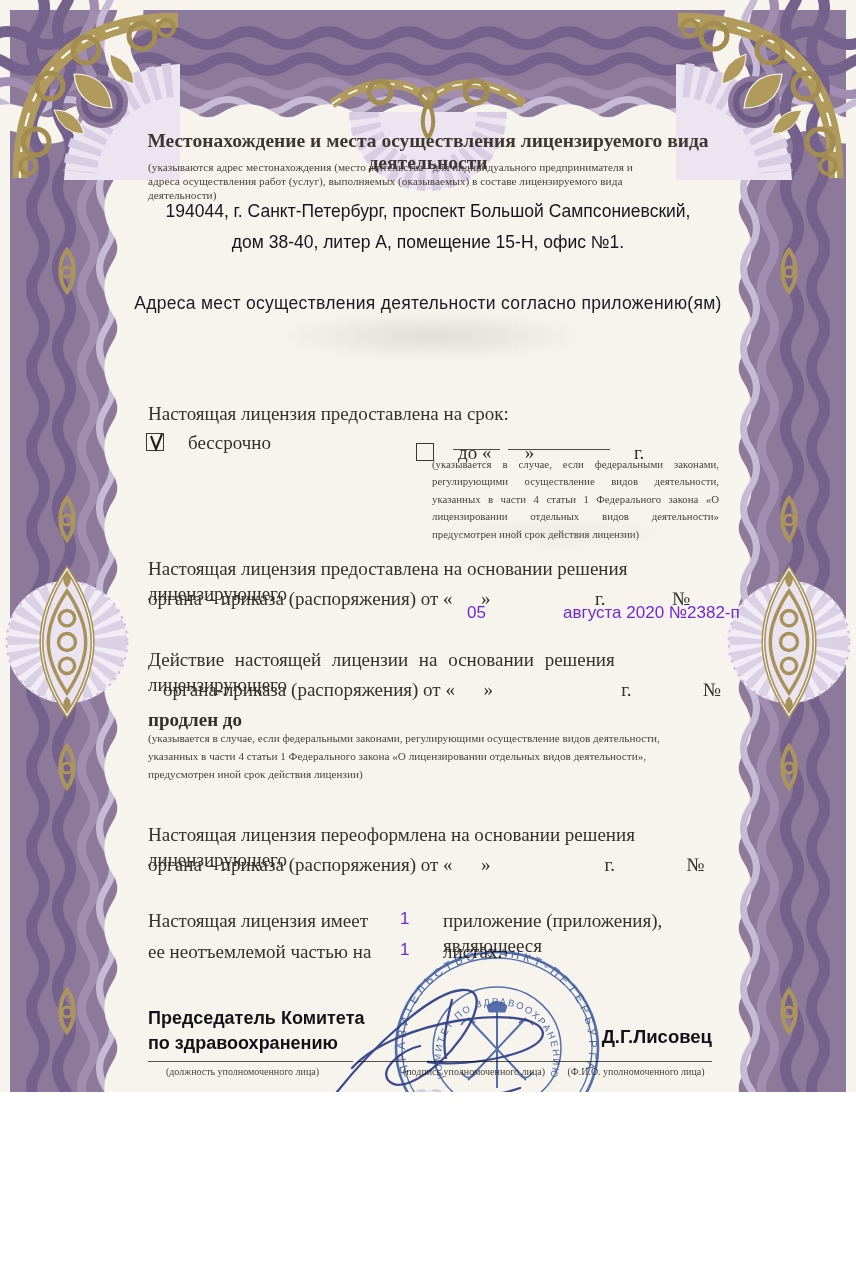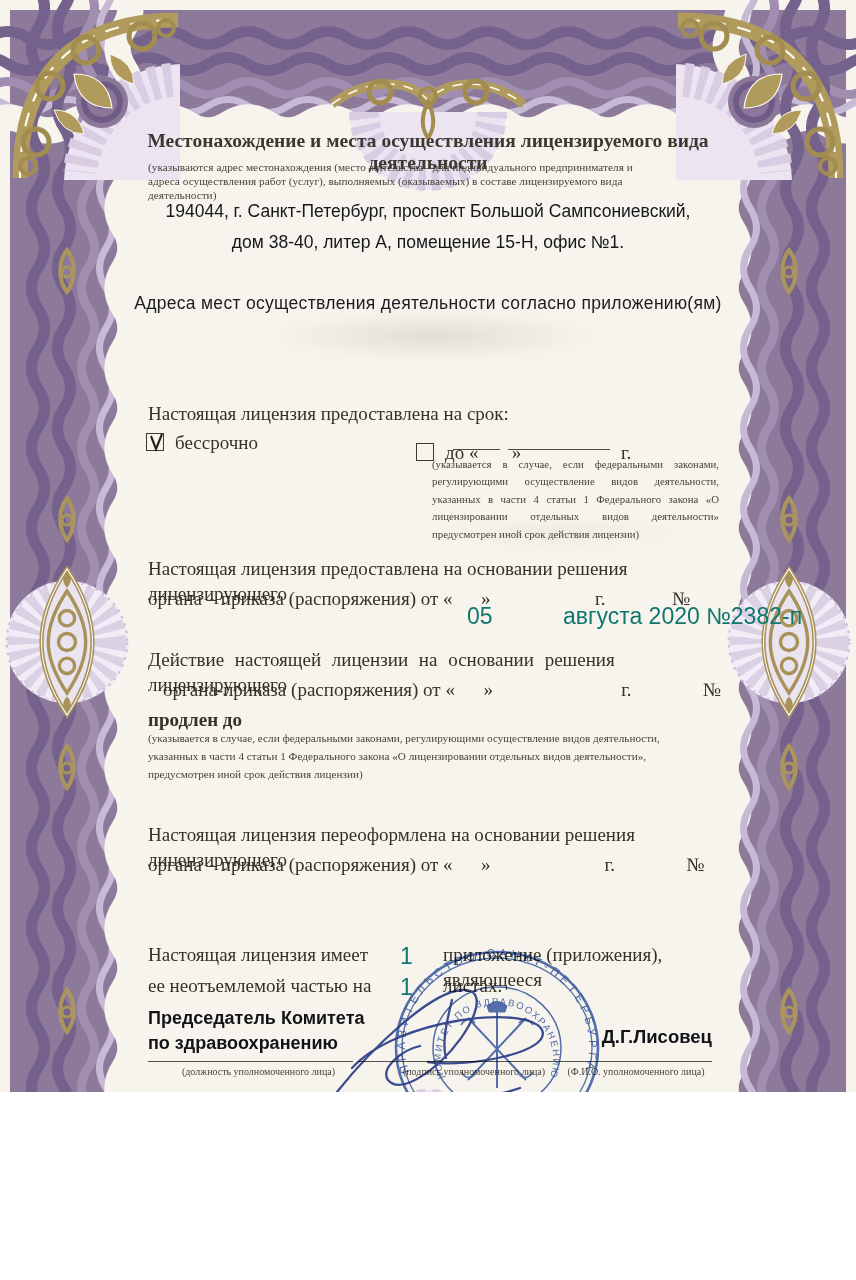--- a/index.html
+++ b/index.html
@@ -6,25 +6,25 @@
   .page{position:relative;width:856px;height:1092px;background:#f7f4ee;overflow:hidden;
         font-family:"Liberation Serif",serif;color:#33312a;}
   .abs{position:absolute;}
   .ser{font-family:"Liberation Serif",serif;}
   .san{font-family:"Liberation Sans",sans-serif;}
   .pre{white-space:pre;}
   .ctr{text-align:center;}
   .jus{text-align:justify;}
   .body-line{font-size:19px;line-height:25px;color:#33312a;}
   .small-print{font-size:11.2px;color:#47443b;}
-  .fill-val{font-family:"Liberation Sans",sans-serif;font-size:23px;color:#0f766e;}
+  .fill-val{font-family:"Liberation Sans",sans-serif;font-size:17px;color:#6d28d9;}
   .underline-blank{border-bottom:1.3px solid #4c4a43;height:17px;}
   .sigline{border-bottom:1.4px solid #55524a;height:0;}
   .siglabel{font-size:10px;color:#47443b;text-align:center;}
-  .cb-row{display:flex;align-items:flex-start;gap:11px;}
+  .cb-row{display:flex;align-items:flex-start;gap:24px;}
   .box{width:16px;height:16px;border:1.7px solid #3a382f;display:inline-block;position:relative;flex:0 0 auto;margin-top:3px;background:transparent;}
   .box svg{position:absolute;left:-1px;top:-3px;}
   .ghost{position:absolute;filter:blur(7px);opacity:.16;background:radial-gradient(ellipse,#5a554c 0%,transparent 72%);}
   svg text, svg textPath{font-family:"Liberation Sans",sans-serif;}
 </style>
 </head>
 <body>
 
 <div class="page">
 
@@ -166,21 +166,21 @@
 
   <div class="abs ser body-line" style="left:148px;top:647px;width:566px;word-spacing:6px;">Действие настоящей лицензии на основании решения лицензирующего</div>
   <div class="abs ser body-line pre" style="left:163px;top:677px;">органа-приказа (распоряжения) от «      »                           г.               №</div>
   <div class="abs ser body-line" style="left:148px;top:707px;font-weight:bold;">продлен до</div>
   <div class="abs ser small-print" style="left:148px;top:729px;width:548px;line-height:18px;">(указывается в случае, если федеральными законами, регулирующими осуществление видов деятельности, указанных в части 4 статьи 1 Федерального закона «О лицензировании отдельных видов деятельности», предусмотрен иной срок действия лицензии)</div>
 
   <div class="abs ser body-line" style="left:148px;top:822px;width:568px;">Настоящая лицензия переоформлена на основании решения лицензирующего</div>
   <div class="abs ser body-line pre" style="left:148px;top:852px;">органа – приказа (распоряжения) от «      »                        г.               №</div>
 
   <div class="abs" style="left:148px;top:908px;width:580px;">
-    <div style="position:relative;height:31px;margin-top:34px;">
+    <div style="position:relative;height:31px;">
       <span class="abs ser body-line" style="left:0;top:0;">Настоящая лицензия имеет</span>
       <span class="abs fill-val" style="left:252px;top:1px;">1</span>
       <span class="abs ser body-line" style="left:295px;top:0;">приложение (приложения), являющееся</span>
     </div>
     <div style="position:relative;height:31px;">
       <span class="abs ser body-line" style="left:0;top:0;">ее неотъемлемой частью на</span>
       <span class="abs fill-val" style="left:252px;top:1px;">1</span>
       <span class="abs ser body-line" style="left:295px;top:0;">листах.</span>
     </div>
   </div>
@@ -188,21 +188,21 @@
   <div class="abs san" style="left:148px;top:1006px;font-size:18px;font-weight:700;line-height:25px;color:#131317;">
     <div>Председатель Комитета</div>
     <div>по здравоохранению</div>
   </div>
   <div class="abs san" style="left:540px;top:1026px;width:172px;text-align:right;font-size:18.5px;font-weight:700;color:#131317;">Д.Г.Лисовец</div>
 
   <div class="abs sigline" style="left:148px;top:1061px;width:205px;"></div>
   <div class="abs sigline" style="left:358px;top:1061px;width:232px;"></div>
   <div class="abs sigline" style="left:560px;top:1061px;width:152px;"></div>
 
-  <div class="abs ser siglabel" style="left:156px;top:1066px;width:205px;">(должность уполномоченного лица)</div>
+  <div class="abs ser siglabel" style="left:140px;top:1066px;width:205px;">(должность уполномоченного лица)</div>
   <div class="abs ser siglabel" style="left:358px;top:1066px;width:232px;">(подпись уполномоченного лица)</div>
   <div class="abs ser siglabel" style="left:560px;top:1066px;width:152px;">(Ф.И.О. уполномоченного лица)</div>
 
   <div class="abs ser" style="left:148px;top:1097px;font-size:18.5px;color:#2e2c26;">М.П.</div>
 
   <svg class="abs" style="left:0;top:0;mix-blend-mode:multiply;" width="856" height="1280" viewBox="0 0 856 1280" aria-hidden="true">
     <defs>
       <path id="sealTop" d="M 421,1096 A 92,89 0 1 1 573,1096" fill="none"></path>
       <path id="sealInner" d="M 444,1076 A 56,54 0 1 1 550,1076" fill="none"></path>
     </defs>

